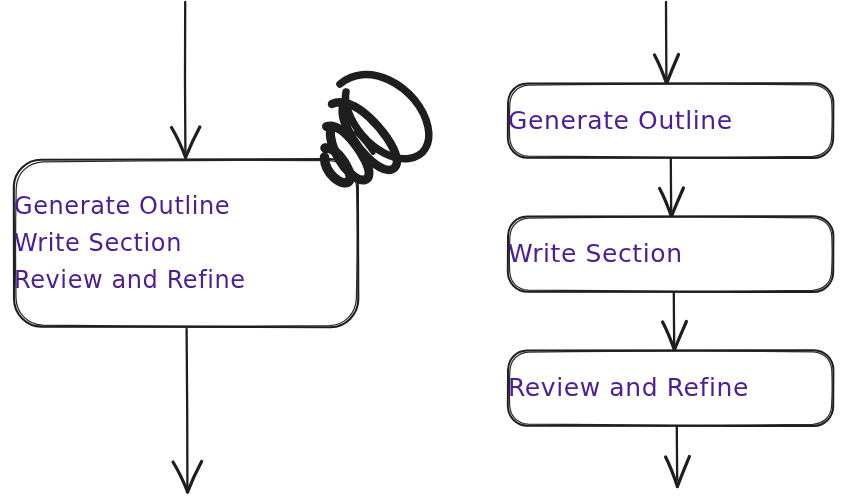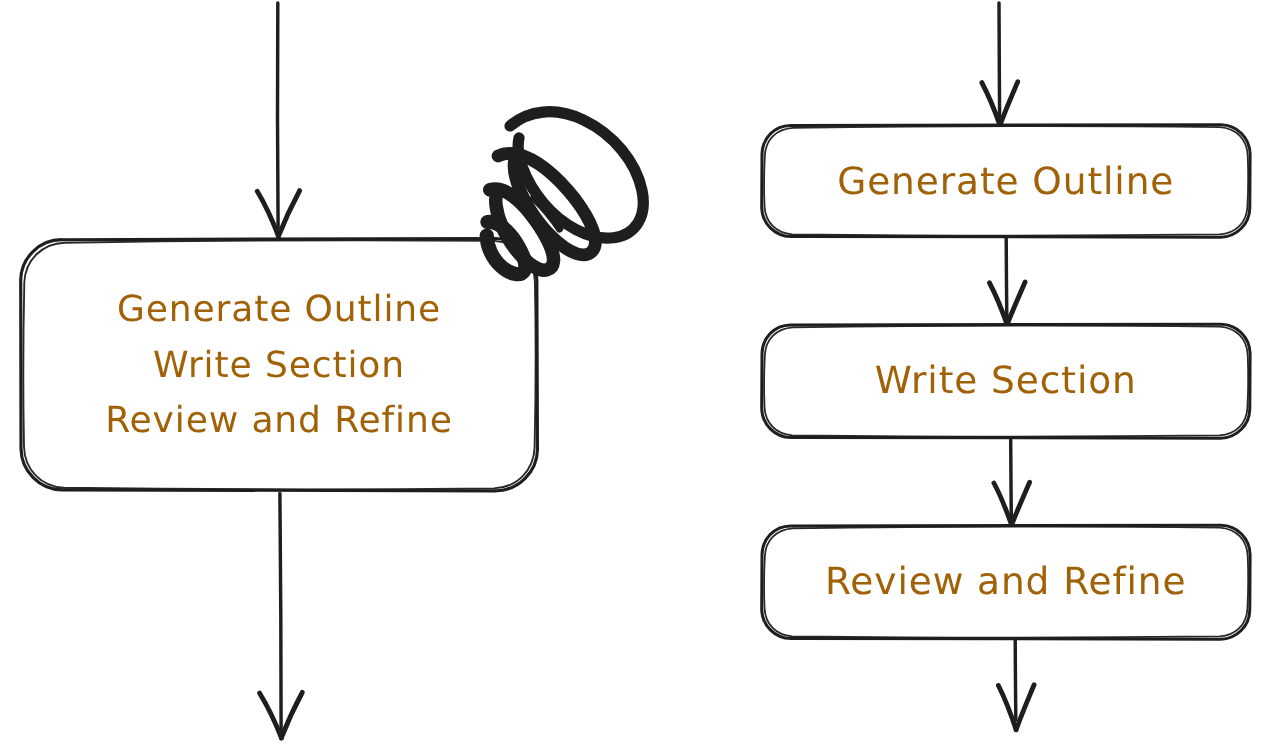--- a/index.html
+++ b/index.html
@@ -24,24 +24,24 @@
     position: absolute;
     left: 0;
     top: 0;
     width: 852px;
     height: 503px;
     display: block;
   }
   .node-label {
     position: absolute;
     display: flex;
-    align-items: center;
+    align-items: flex-start;
     justify-content: center;
     flex-direction: column;
-    color: #a16207;
+    color: #4c1d95;
     font-family: "DejaVu Sans", sans-serif;
     font-size: 25px;
     line-height: 36px;
     letter-spacing: 0.6px;
     white-space: nowrap;
     pointer-events: none;
     text-align: center;
   }
   .node-label span {
     display: block;

